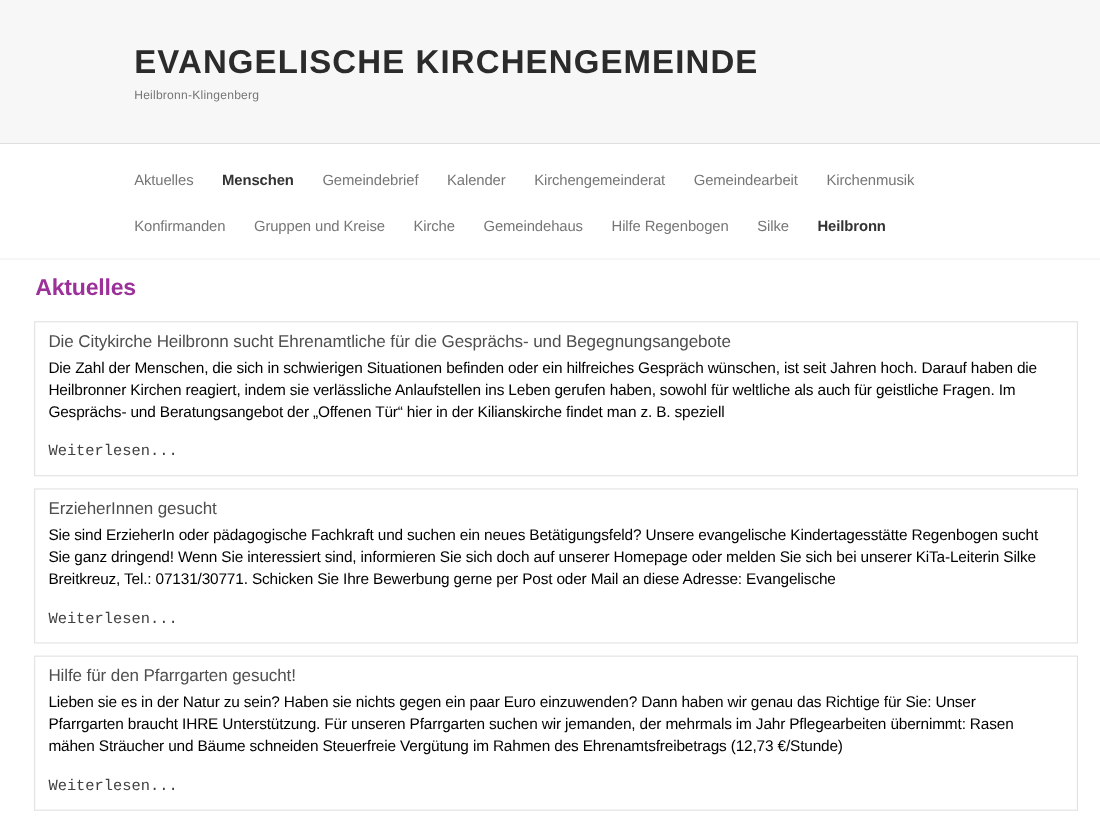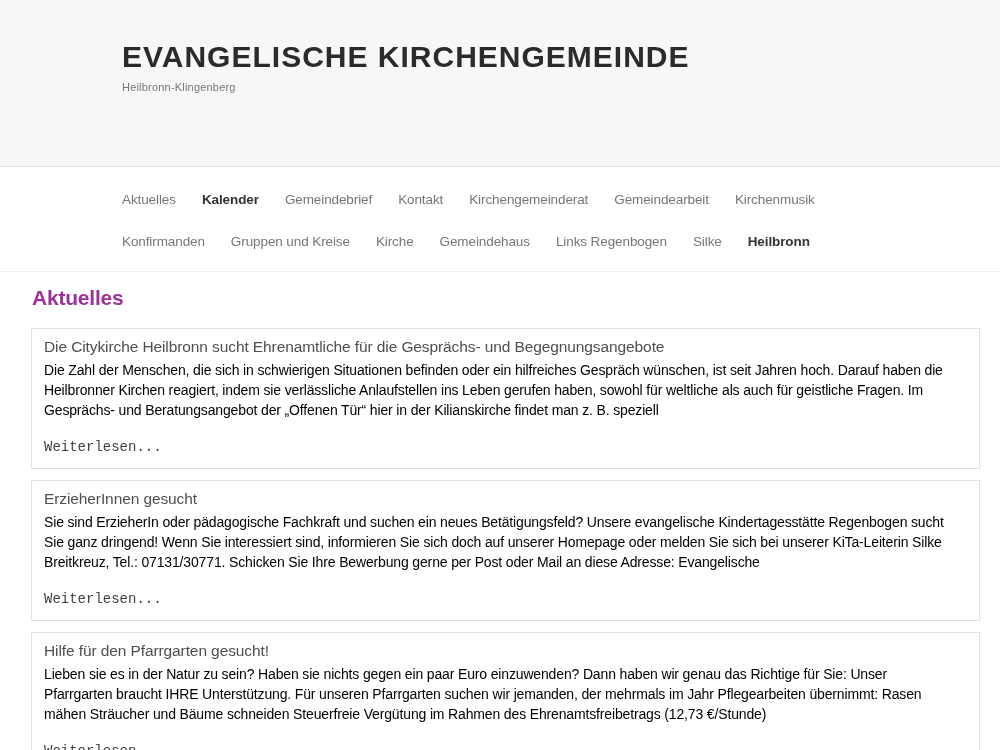--- a/index.html
+++ b/index.html
@@ -8,21 +8,21 @@
   body {
     font-family: "Liberation Sans", sans-serif;
     background: #ffffff;
     color: #333;
     overflow: hidden;
   }
 
   
   .site-header {
     background: #f7f7f7;
-    height: 167px;
+    height: 131px;
     border-bottom: 1px solid #e0e0e0;
     padding: 42px 0 0 122px;
   }
   .site-title {
     font-size: 30px;
     font-weight: 700;
     letter-spacing: 1px;
     text-transform: uppercase;
     color: #2b2b2b;
     line-height: 1;
@@ -109,33 +109,33 @@
 <body>
 
 <header class="site-header">
   <h1 class="site-title">EVANGELISCHE KIRCHENGEMEINDE</h1>
   <p class="site-subtitle">Heilbronn-Klingenberg</p>
 </header>
 
 <nav class="main-nav">
   <ul class="nav-row" id="nav-row-1">
       <li>Aktuelles</li>
-      <li class="active">Kalender</li>
+      <li class="active">Menschen</li>
       <li>Gemeindebrief</li>
-      <li>Kontakt</li>
+      <li>Kalender</li>
       <li>Kirchengemeinderat</li>
       <li>Gemeindearbeit</li>
       <li>Kirchenmusik</li>
     </ul>
   <ul class="nav-row" id="nav-row-2">
       <li>Konfirmanden</li>
       <li>Gruppen und Kreise</li>
       <li>Kirche</li>
       <li>Gemeindehaus</li>
-      <li>Links Regenbogen</li>
+      <li>Hilfe Regenbogen</li>
       <li>Silke</li>
       <li class="active">Heilbronn</li>
     </ul>
 </nav>
 
 <main class="content">
   <h2 class="page-title">Aktuelles</h2>
   <section id="articles">
       <article class="card"><h3>Die Citykirche Heilbronn sucht Ehrenamtliche für die Gesprächs- und Begegnungsangebote</h3><p>Die Zahl der Menschen, die sich in schwierigen Situationen befinden oder ein hilfreiches Gespräch wünschen, ist seit Jahren hoch. Darauf haben die Heilbronner Kirchen reagiert, indem sie verlässliche Anlaufstellen ins Leben gerufen haben, sowohl für weltliche als auch für geistliche Fragen. Im Gesprächs- und Beratungsangebot der „Offenen Tür“ hier in der Kilianskirche findet man z. B. speziell</p><a class="read-more">Weiterlesen...</a></article>
       <article class="card"><h3>ErzieherInnen gesucht</h3><p>Sie sind ErzieherIn oder pädagogische Fachkraft und suchen ein neues Betätigungsfeld? Unsere evangelische Kindertagesstätte Regenbogen sucht Sie ganz dringend! Wenn Sie interessiert sind, informieren Sie sich doch auf unserer Homepage oder melden Sie sich bei unserer KiTa-Leiterin Silke Breitkreuz, Tel.: 07131/30771. Schicken Sie Ihre Bewerbung gerne per Post oder Mail an diese Adresse: Evangelische</p><a class="read-more">Weiterlesen...</a></article>

